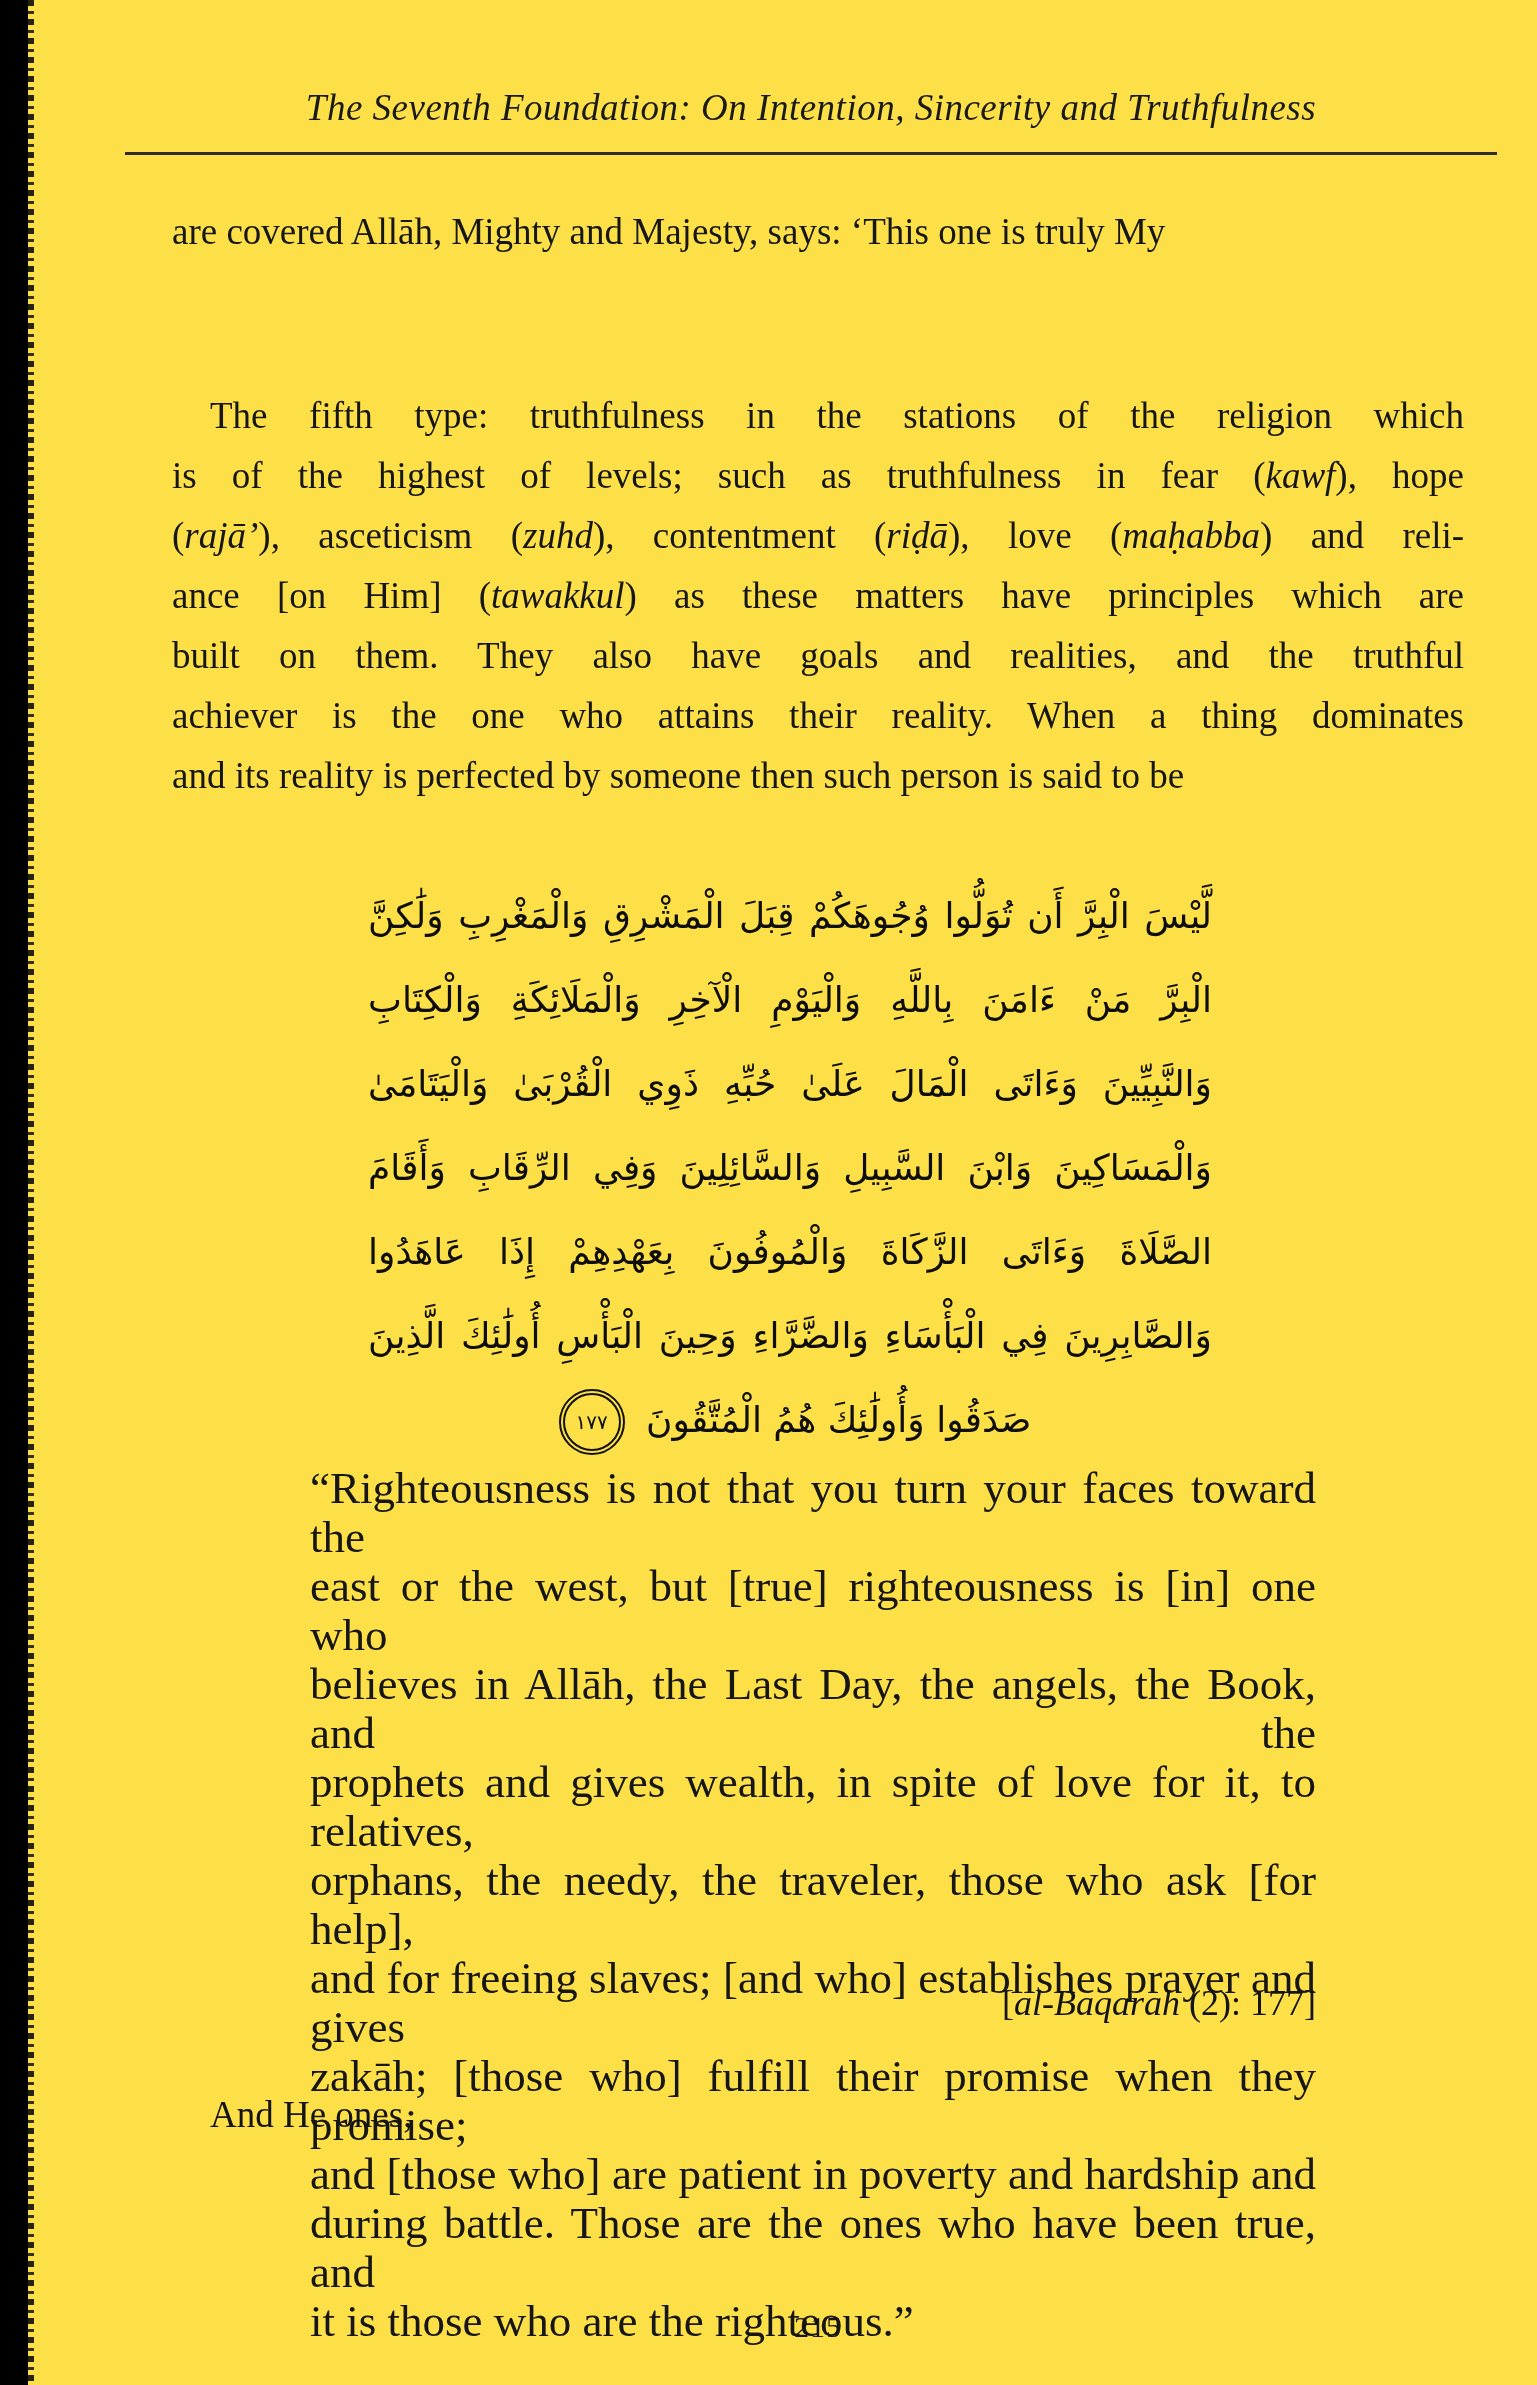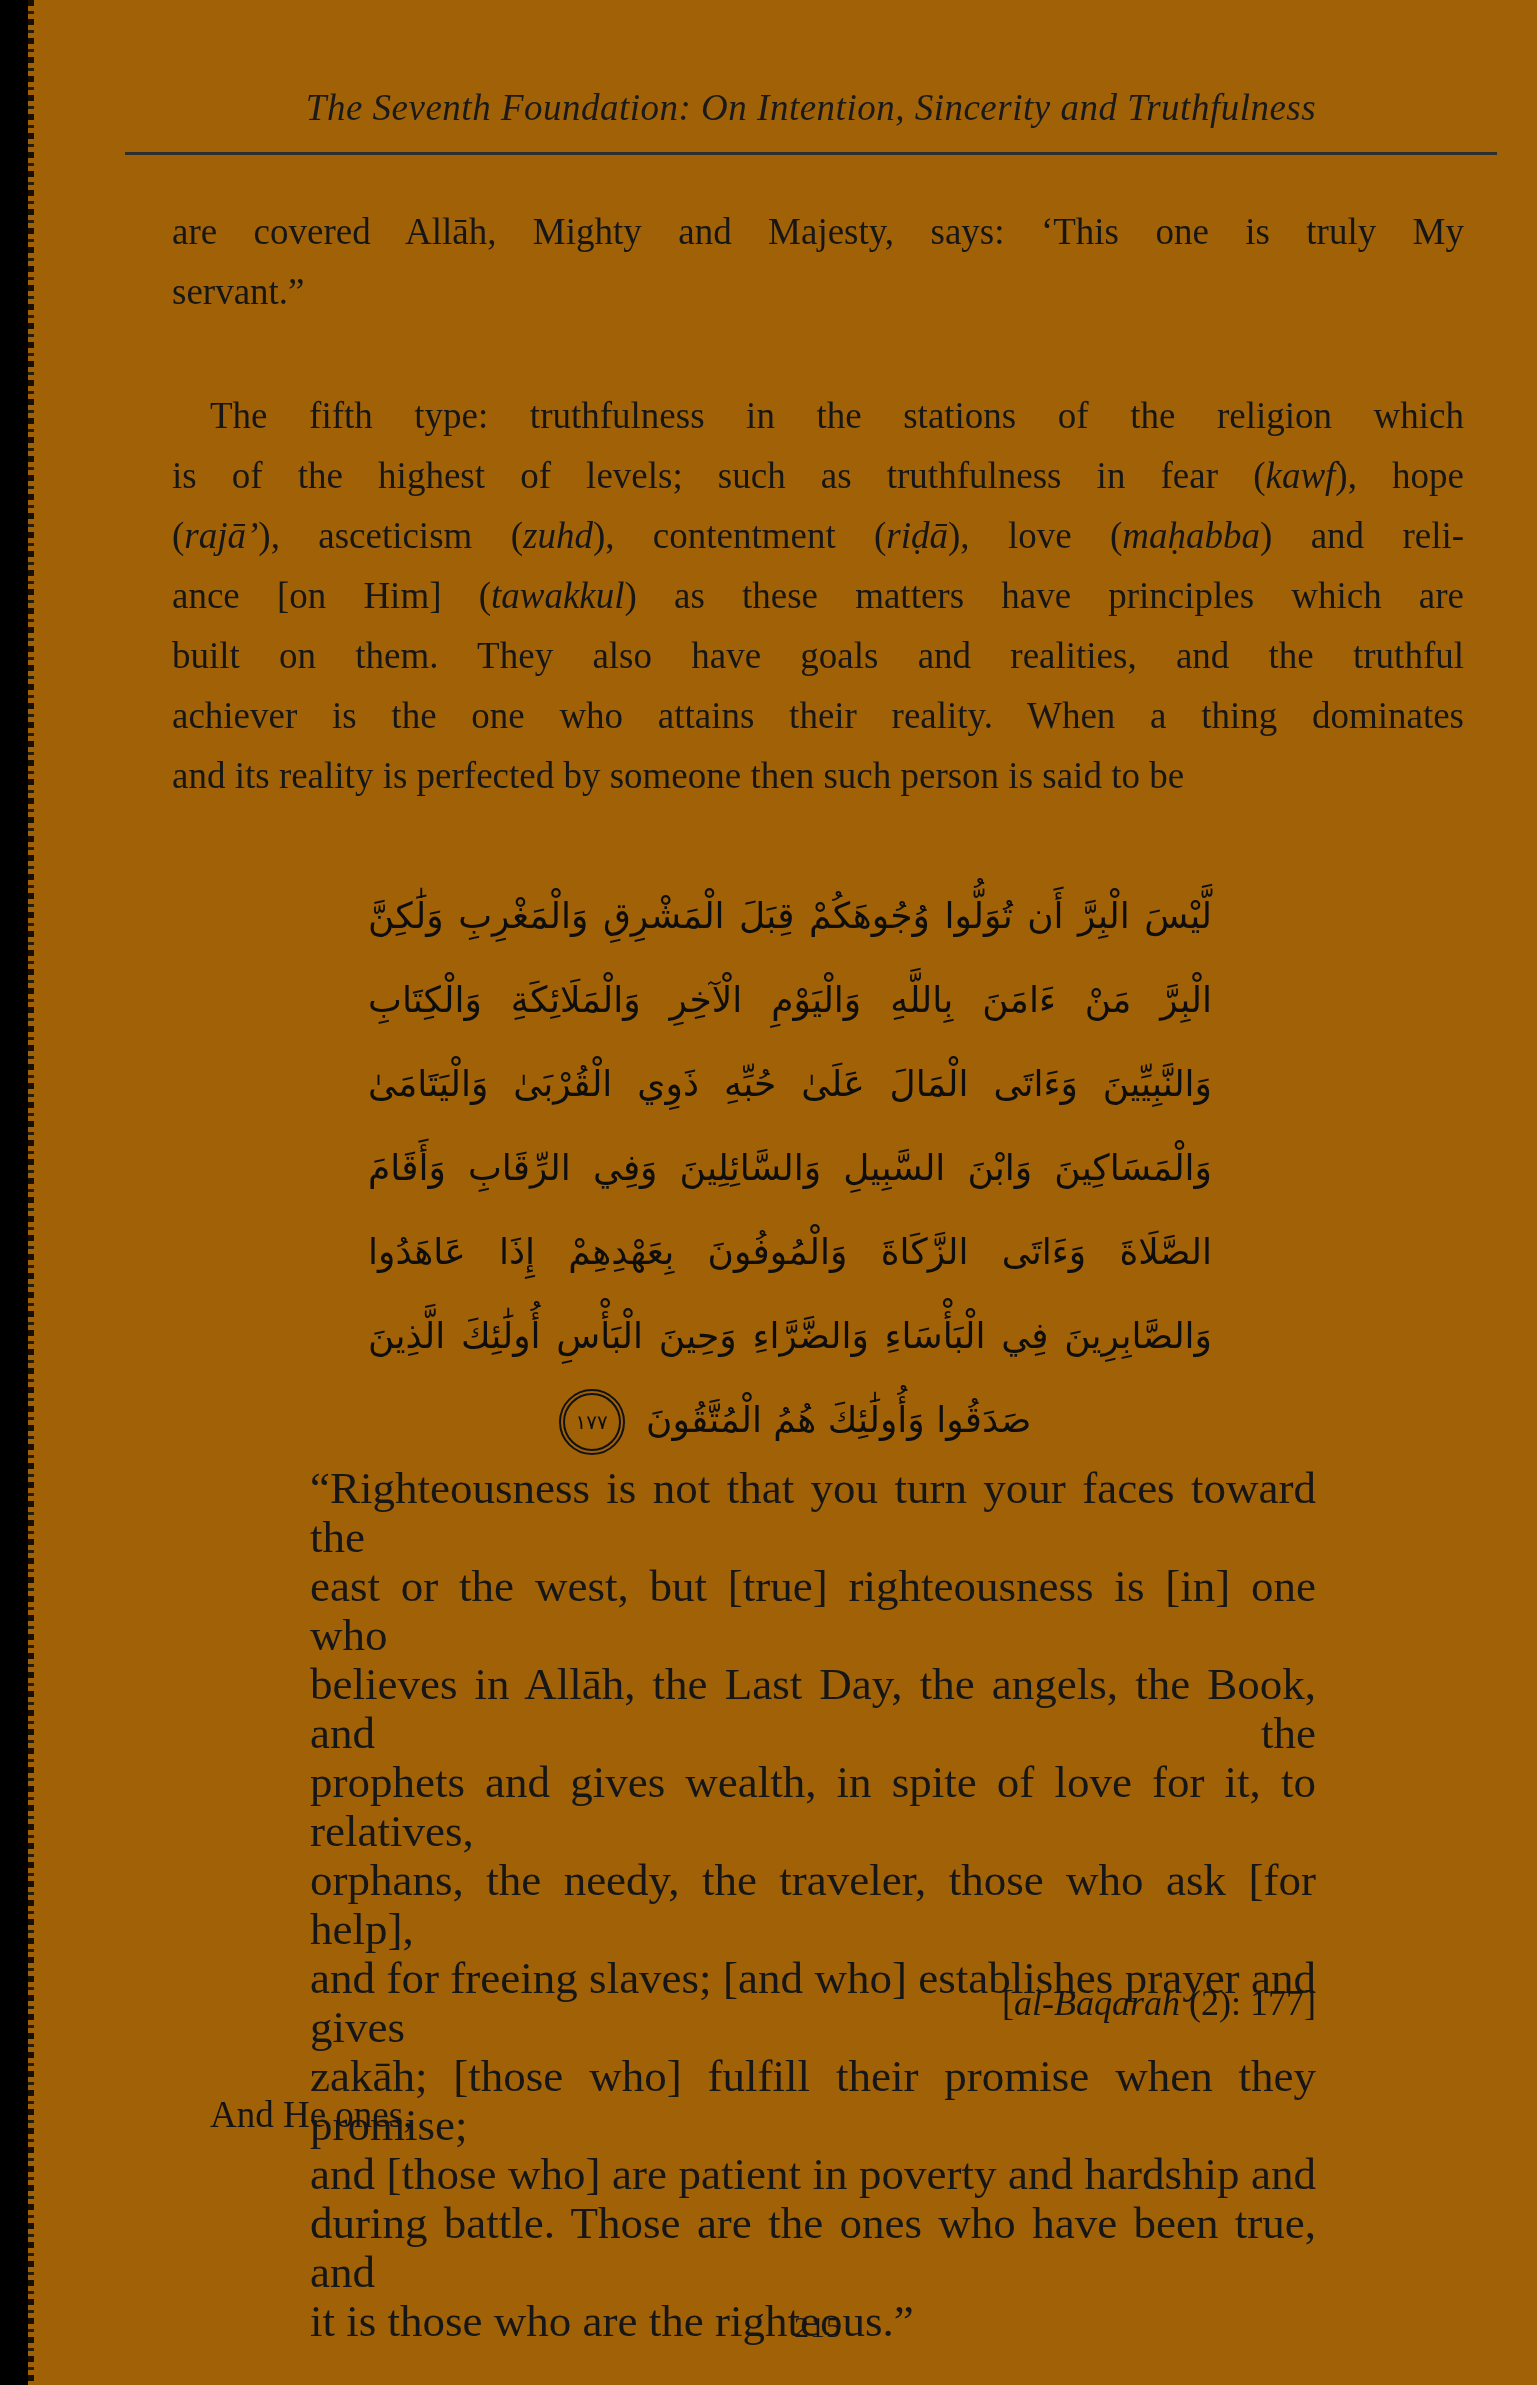--- a/index.html
+++ b/index.html
@@ -1,18 +1,18 @@
 <!DOCTYPE html>
 <html><head>
 <meta charset="utf-8">
 <style>
   html,body{margin:0;padding:0;background:#e8e8e8}
   .page{
     position:relative;width:1537px;height:2385px;margin:0 auto;
-    background:#a16207;color:#141414;overflow:hidden;
+    background:#fde047;color:#141414;overflow:hidden;
     font-family:"Liberation Serif", serif;
   }
   .scan-edge{position:absolute;left:0;top:0;bottom:0;width:28px;background:#000}
   .scan-edge::after{
     content:"";position:absolute;left:28px;top:0;bottom:0;width:6px;
     background:repeating-linear-gradient(to bottom,#000 0 6px,transparent 6px 11px,#111 11px 14px,transparent 14px 19px);
     opacity:.85;
   }
   .header-title{
     position:absolute;left:125px;width:1372px;top:86px;
@@ -51,21 +51,20 @@
 <div class="page">
 
   <div class="scan-edge"></div>
 
   <div class="header-title">The Seventh Foundation: On Intention, Sincerity and Truthfulness</div>
 
   <div class="rule"></div>
 
   <div class="body-block p1 just">
       <div class="ln">are covered Allāh, Mighty and Majesty, says: ‘This one is truly My</div>
-      <div class="ln">servant.”</div>
     </div>
 
   <div class="body-block p2 just">
       <div class="ln">The fifth type: truthfulness in the stations of the religion which</div>
       <div class="ln">is of the highest of levels; such as truthfulness in fear (<i>kawf</i>), hope</div>
       <div class="ln">(<i>rajā’</i>), asceticism (<i>zuhd</i>), contentment (<i>riḍā</i>), love (<i>maḥabba</i>) and reli-</div>
       <div class="ln">ance [on Him] (<i>tawakkul</i>) as these matters have principles which are</div>
       <div class="ln">built on them. They also have goals and realities, and the truthful</div>
       <div class="ln">achiever is the one who attains their reality. When a thing dominates</div>
       <div class="ln">and its reality is perfected by someone then such person is said to be</div>

